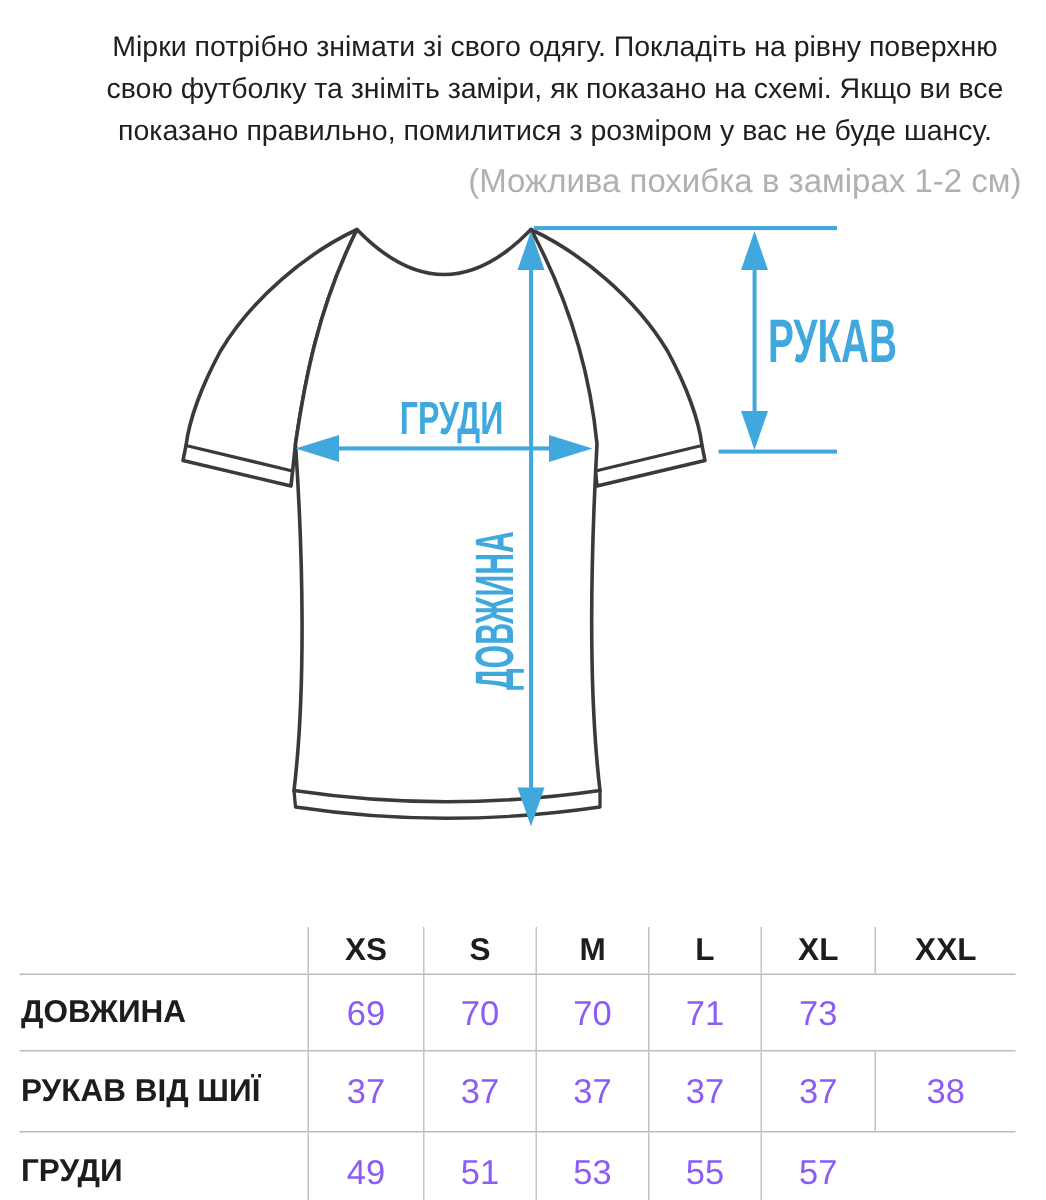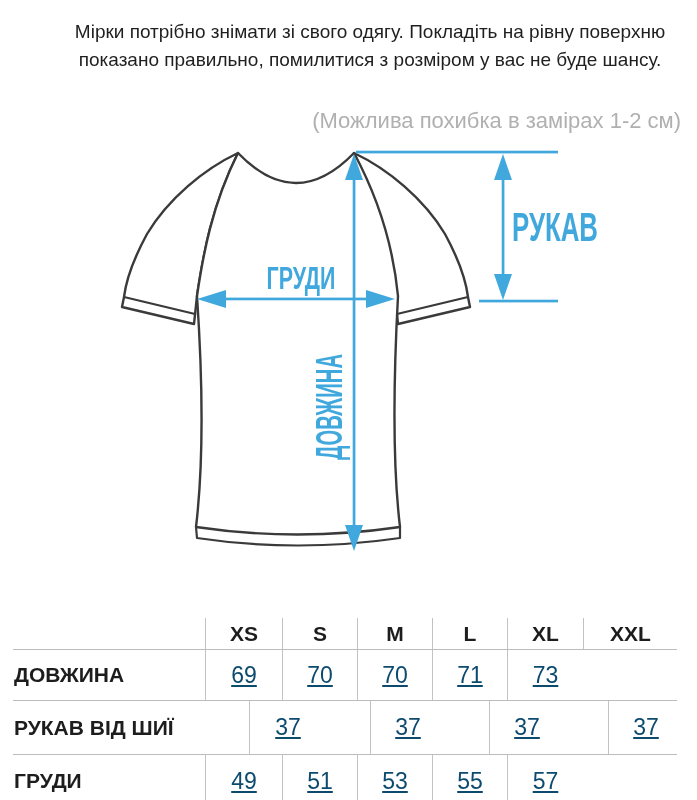--- a/index.html
+++ b/index.html
@@ -14,30 +14,31 @@
   
   .size-table{position:absolute;left:13px;top:618px;width:664px;
               color:#1d1d1d;}
   .trow{display:grid;grid-template-columns:192px 77px 75px 75px 75px 76px 94px;
         border-bottom:1.5px solid #bcbcbc;}
   .trow>div{display:flex;align-items:center;}
   .cell-c{justify-content:center;}
   .vline{border-left:1.4px solid #c3c3c3;}
   .trow.head{height:31px;font-weight:bold;font-size:21px;}
   .trow.r1{height:50px;}
-  .trow.r2{height:53px;gap:44px;}
+  .trow.r2{height:53px;}
   .trow.r3{height:52px;}
   .lcell{font-weight:bold;font-size:21px;padding-left:1px;}
-  .vcell{font-size:23px;font-weight:400;color:#0c4a6e;text-decoration:underline;}
+  .vcell{font-size:23px;font-weight:400;color:#8b5cf6;}
 </style>
 </head>
 <body>
 
 <div class="intro">
   <div>Мірки потрібно знімати зі свого одягу. Покладіть на рівну поверхню</div>
+  <div>свою футболку та зніміть заміри, як показано на схемі. Якщо ви все</div>
   <div>показано правильно, помилитися з розміром у вас не буде шансу.</div>
 </div>
 
 <div class="note">(Можлива похибка в замірах 1-2 см)</div>
 
 <svg class="diagram-svg" viewBox="0 0 697 800">
   <g stroke="#3a3a3a" stroke-width="2.4" fill="#ffffff" stroke-linecap="round" stroke-linejoin="round">
 
     <path d="M 238,153 C 204,169 168,199 147,234 C 134,258 126,281 124,297
              L 122,307 L 194,324 L 197,296 C 203,255 212,205 238,153 Z"></path>

